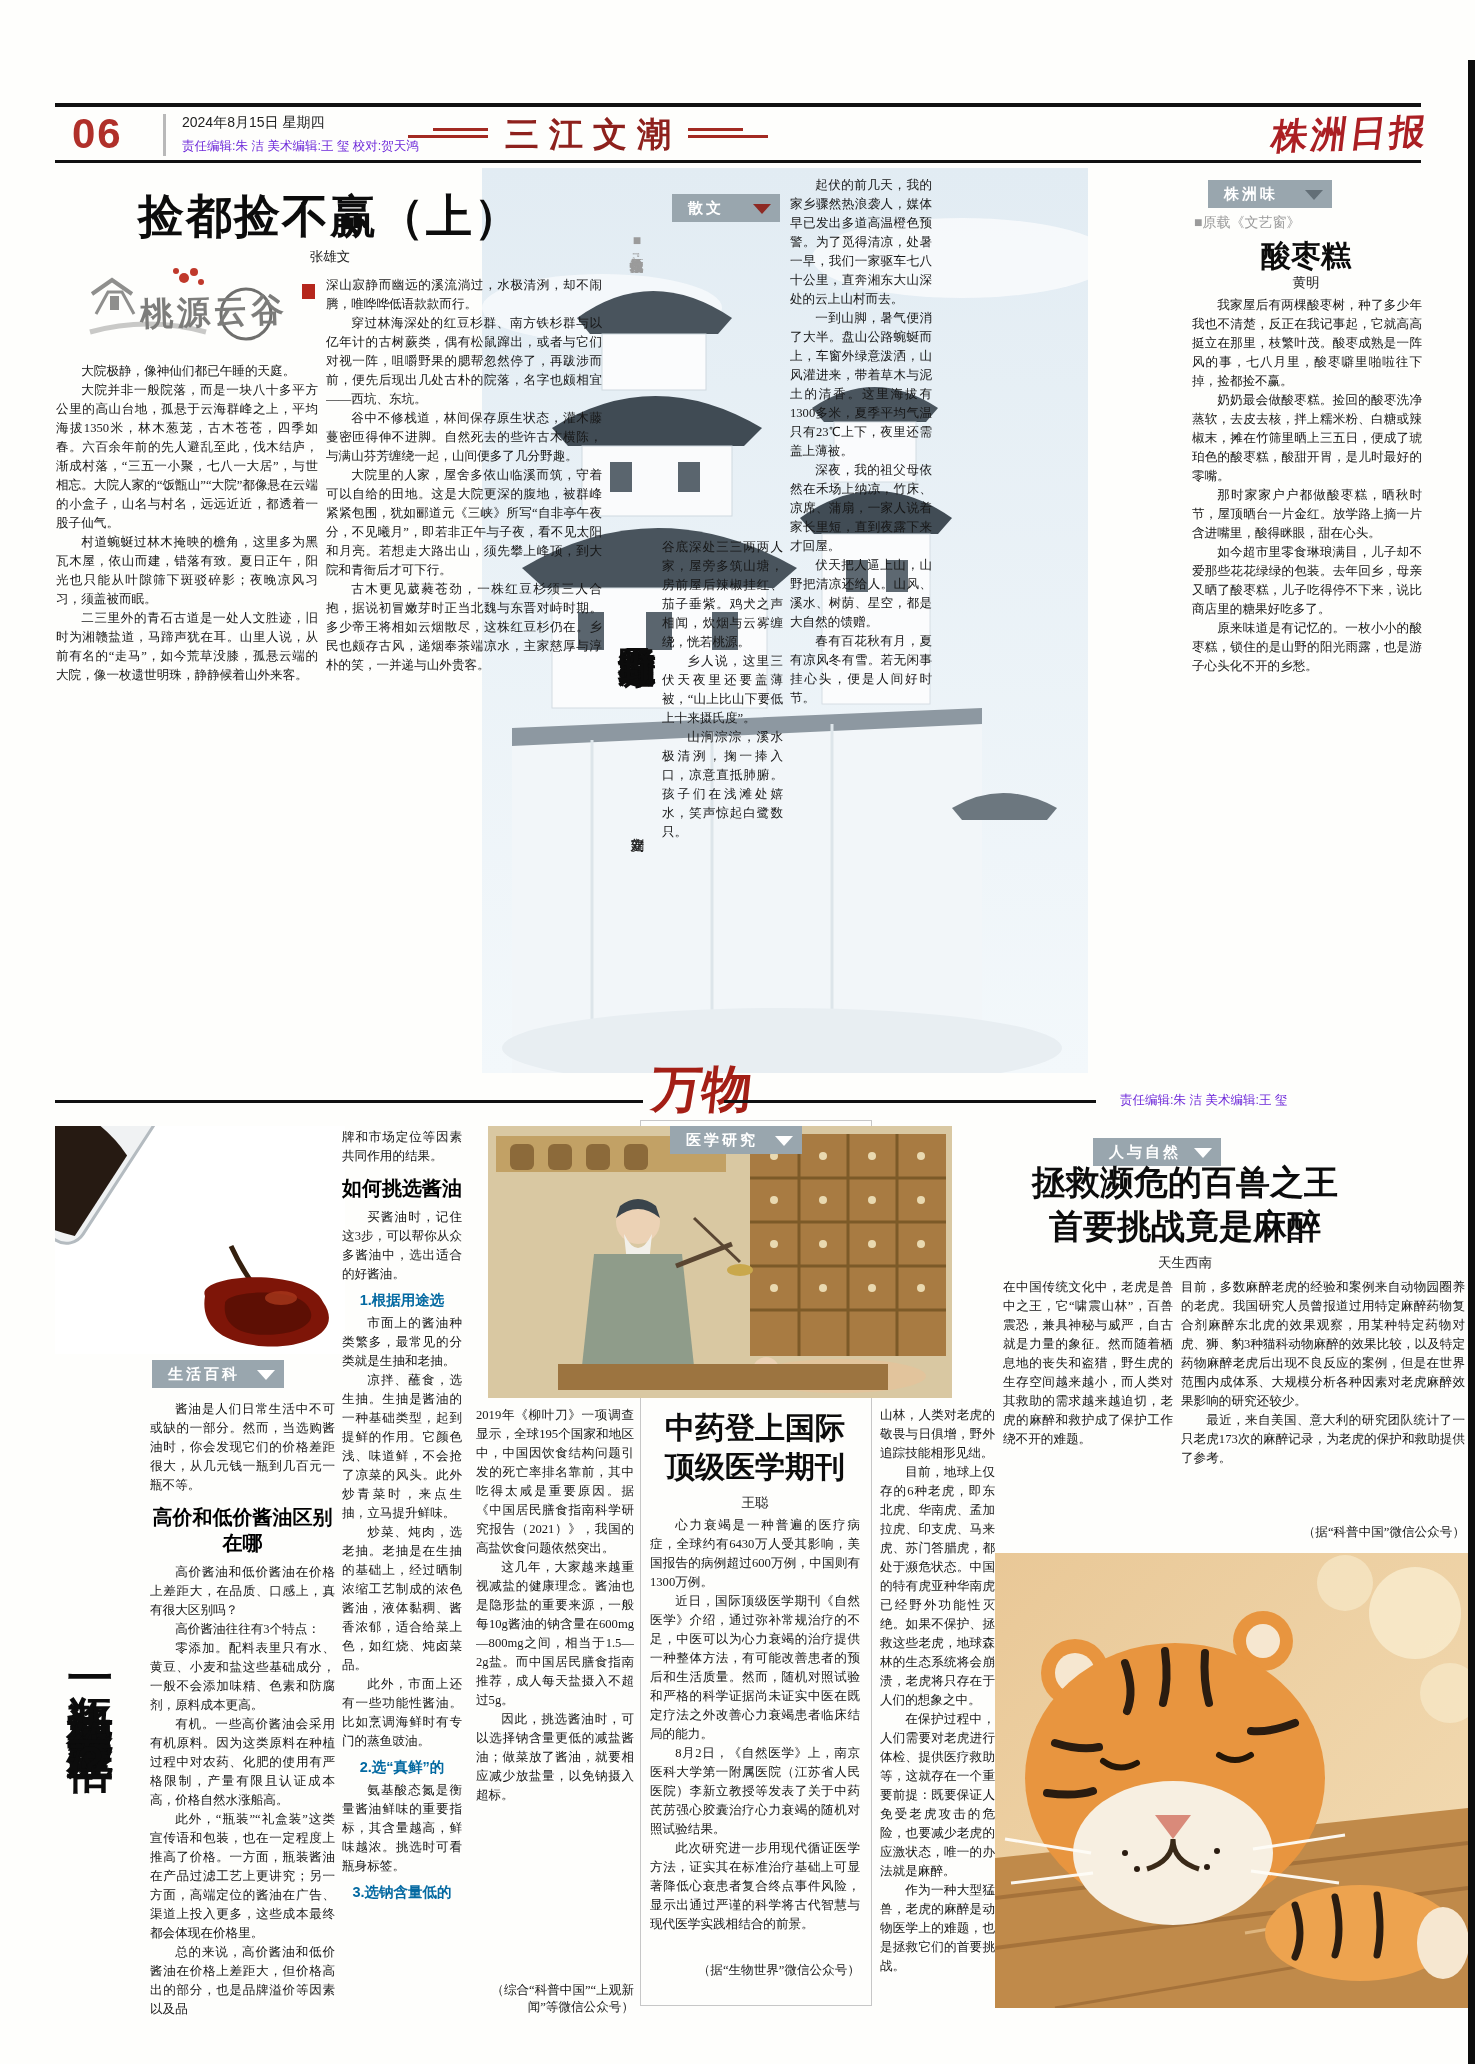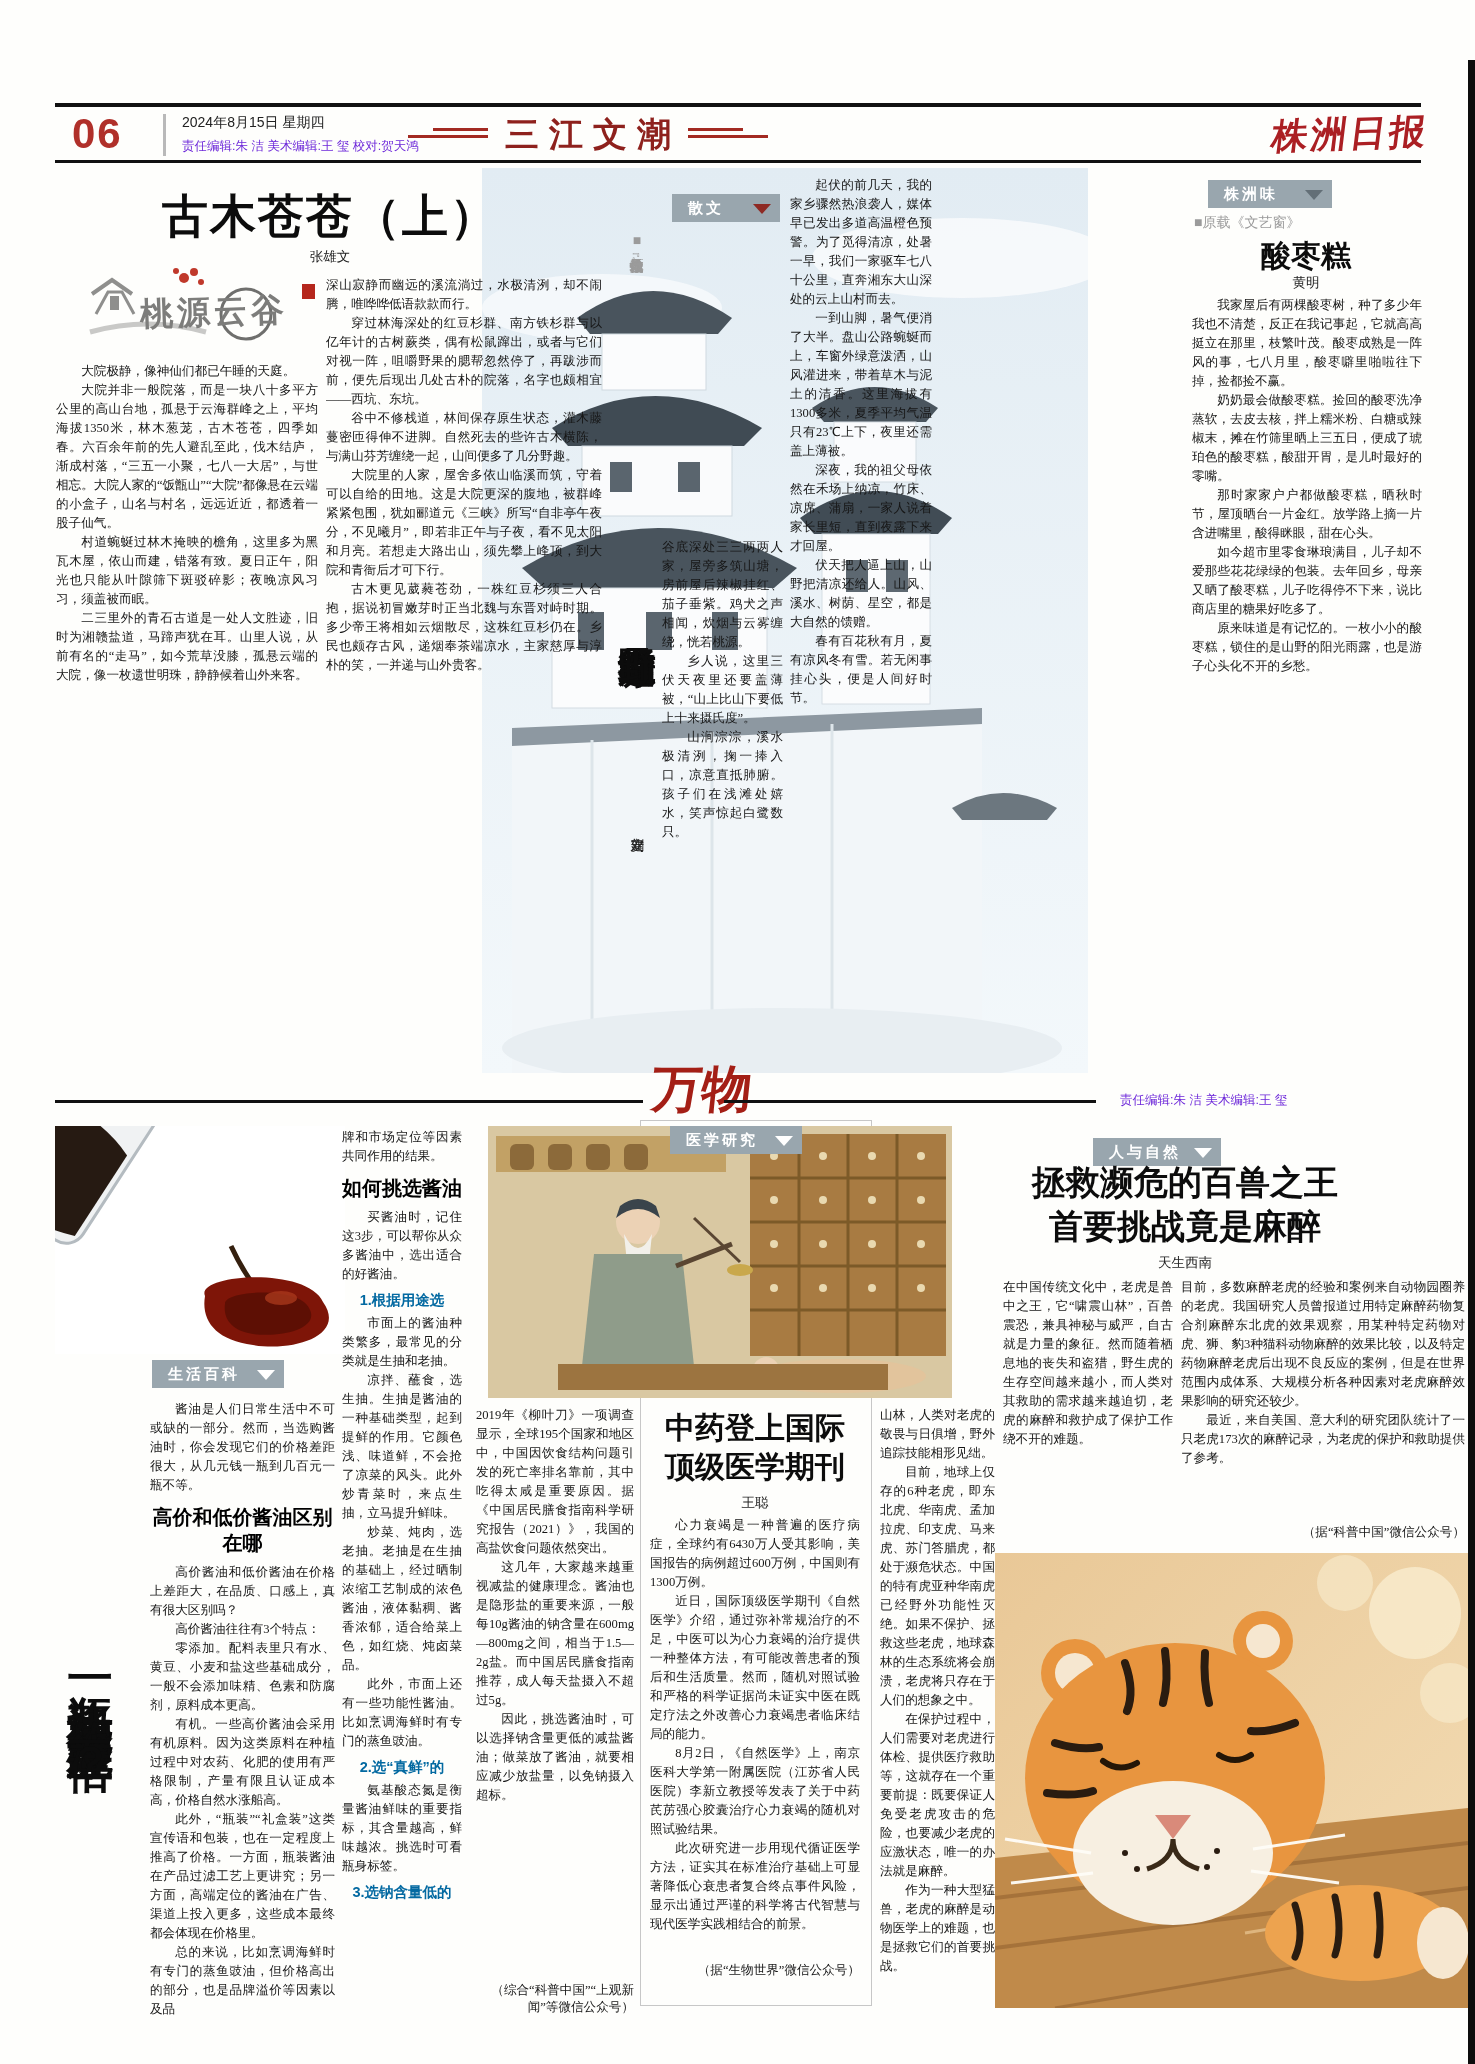--- a/index.html
+++ b/index.html
@@ -106,21 +106,21 @@
 
     <path d="M30,560 L500,540 L500,905 L30,905 Z" fill="#f2f6f9"></path>
     <path d="M30,560 L500,540 L500,556 L30,578 Z" fill="#8d98a1"></path>
     <line x1="110" y1="572" x2="110" y2="905" stroke="#dde5ea" stroke-width="3"></line>
     <line x1="230" y1="564" x2="230" y2="905" stroke="#dde5ea" stroke-width="3"></line>
     <line x1="350" y1="556" x2="350" y2="905" stroke="#dde5ea" stroke-width="3"></line>
     <path d="M470,640 Q520,610 575,640 L565,652 L480,652 Z" fill="#55606a" opacity="0.85"></path>
     <ellipse cx="300" cy="880" rx="280" ry="40" fill="#e8eef2"></ellipse>
   </svg>
 
-  <div class="h1a" style="left:90px;top:186px;width:480px;font-size:46px;letter-spacing:2px;">古木苍苍（上）</div>
+  <div class="h1a" style="left:90px;top:186px;width:480px;font-size:46px;letter-spacing:2px;">捡都捡不赢（上）</div>
   <div class="byline" style="left:90px;top:248px;width:480px;">张雄文</div>
 
   <div class="abs" style="left:88px;top:262px;width:232px;height:94px;">
     <svg width="232" height="94" viewBox="0 0 232 94">
       <path d="M8,52 L20,30 L34,30 L46,52" fill="none" stroke="#8f8f8d" stroke-width="3"></path>
       <path d="M4,32 L24,18 L44,32" fill="none" stroke="#8f8f8d" stroke-width="4"></path>
       <rect x="22" y="34" width="9" height="14" fill="#8f8f8d"></rect>
       <path d="M2,70 Q60,54 118,70" fill="none" stroke="#c9c9c7" stroke-width="5"></path>
       <circle cx="96" cy="16" r="5" fill="#c0392b"></circle>
       <circle cx="106" cy="10" r="4" fill="#c0392b"></circle>
@@ -209,21 +209,21 @@
   <div class="h1a vert" style="left:60px;top:1362px;height:694px;font-size:46px;letter-spacing:5px;">一瓶酱油为何价格能差五倍？</div>
 
   <div class="col" style="left:150px;top:1400px;width:185px;height:652px;">
       <p>酱油是人们日常生活中不可或缺的一部分。然而，当选购酱油时，你会发现它们的价格差距很大，从几元钱一瓶到几百元一瓶不等。</p>
       <div class="sub">高价和低价酱油区别在哪</div>
       <p>高价酱油和低价酱油在价格上差距大，在品质、口感上，真有很大区别吗？</p>
       <p>高价酱油往往有3个特点：</p>
       <p>零添加。配料表里只有水、黄豆、小麦和盐这些基础成分，一般不会添加味精、色素和防腐剂，原料成本更高。</p>
       <p>有机。一些高价酱油会采用有机原料。因为这类原料在种植过程中对农药、化肥的使用有严格限制，产量有限且认证成本高，价格自然水涨船高。</p>
       <p>此外，“瓶装”“礼盒装”这类宣传语和包装，也在一定程度上推高了价格。一方面，瓶装酱油在产品过滤工艺上更讲究；另一方面，高端定位的酱油在广告、渠道上投入更多，这些成本最终都会体现在价格里。</p>
-      <p>总的来说，比如烹调海鲜时有专门的蒸鱼豉油，但价格高出的部分，也是品牌溢价等因素以及品</p>
+      <p>总的来说，高价酱油和低价酱油在价格上差距大，但价格高出的部分，也是品牌溢价等因素以及品</p>
     </div>
   <div class="col" style="left:342px;top:1128px;width:120px;height:924px;">
       <p class="noindent">牌和市场定位等因素共同作用的结果。</p>
       <div class="sub">如何挑选酱油</div>
       <p>买酱油时，记住这3步，可以帮你从众多酱油中，选出适合的好酱油。</p>
       <div class="sub2">1.根据用途选</div>
       <p>市面上的酱油种类繁多，最常见的分类就是生抽和老抽。</p>
       <p>凉拌、蘸食，选生抽。生抽是酱油的一种基础类型，起到提鲜的作用。它颜色浅、味道鲜，不会抢了凉菜的风头。此外炒青菜时，来点生抽，立马提升鲜味。</p>
       <p>炒菜、炖肉，选老抽。老抽是在生抽的基础上，经过晒制浓缩工艺制成的浓色酱油，液体黏稠、酱香浓郁，适合给菜上色，如红烧、炖卤菜品。</p>
       <p>此外，市面上还有一些功能性酱油。比如烹调海鲜时有专门的蒸鱼豉油。</p>

